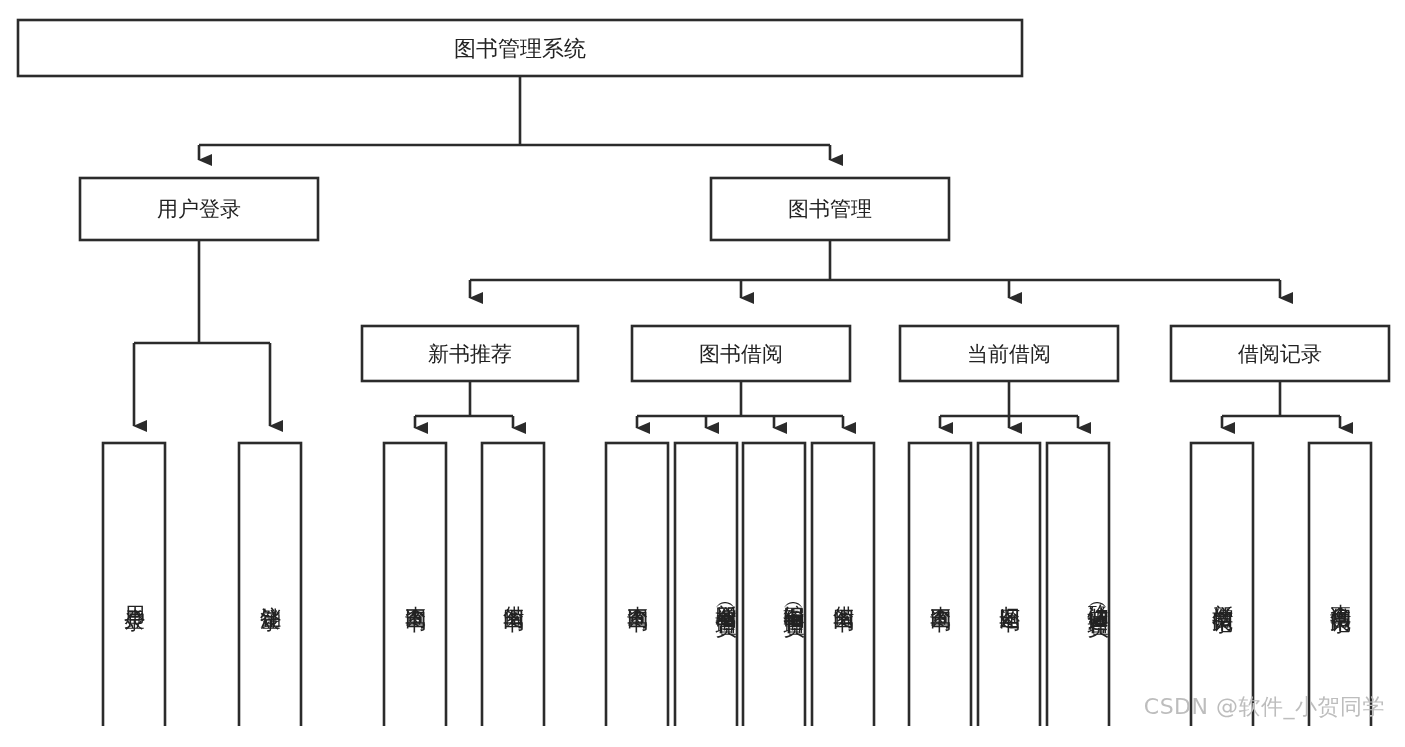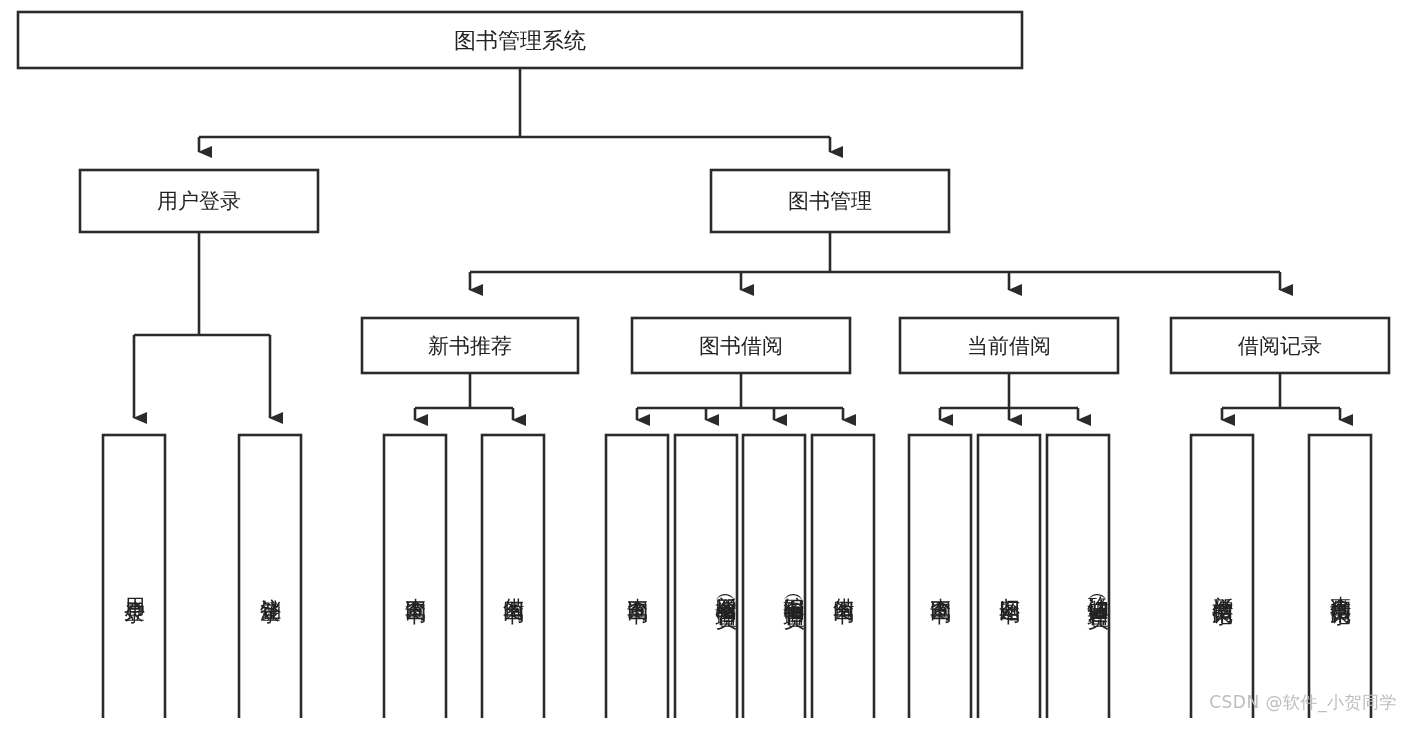--- a/index.html
+++ b/index.html
@@ -10,20 +10,21 @@
   }
   body {
     font-family: "DejaVu Sans", "Liberation Sans", sans-serif;
   }
   #diagram-root {
     position: relative;
     width: 1405px;
     height: 718px;
     background: #ffffff;
     overflow: hidden;
+    margin-top: 8px;
   }
   svg#flow {
     position: absolute;
     top: 0;
     left: 0;
     width: 1405px;
     height: 747px;
   }
   .node-rect {
     fill: #ffffff;
@@ -70,24 +71,24 @@
     font-family: "DejaVu Sans", "Liberation Sans", sans-serif;
     font-size: 21px;
     line-height: 1.12;
     letter-spacing: 2px;
     color: #222222;
     white-space: nowrap;
     pointer-events: none;
   }
   .watermark {
     position: absolute;
-    right: 8px;
+    right: 20px;
     bottom: 4px;
     font-family: "DejaVu Sans", "Liberation Sans", sans-serif;
-    font-size: 17px;
+    font-size: 22px;
     color: #bdbdbd;
     letter-spacing: 0.5px;
     white-space: nowrap;
   }
 </style>
 </head>
 <body>
 
 <div id="diagram-root">
 

